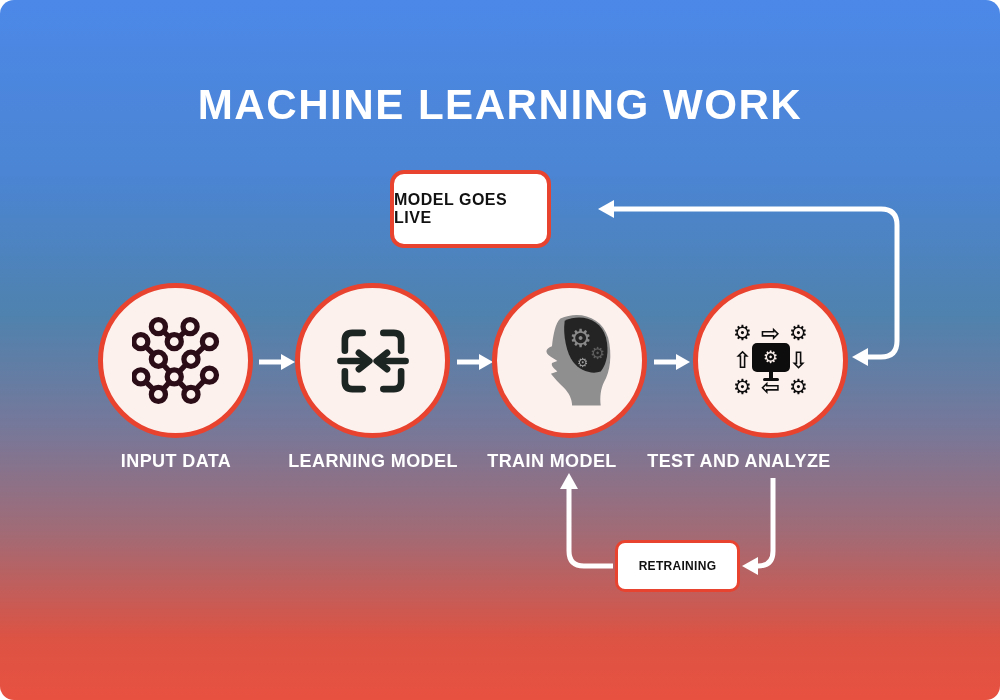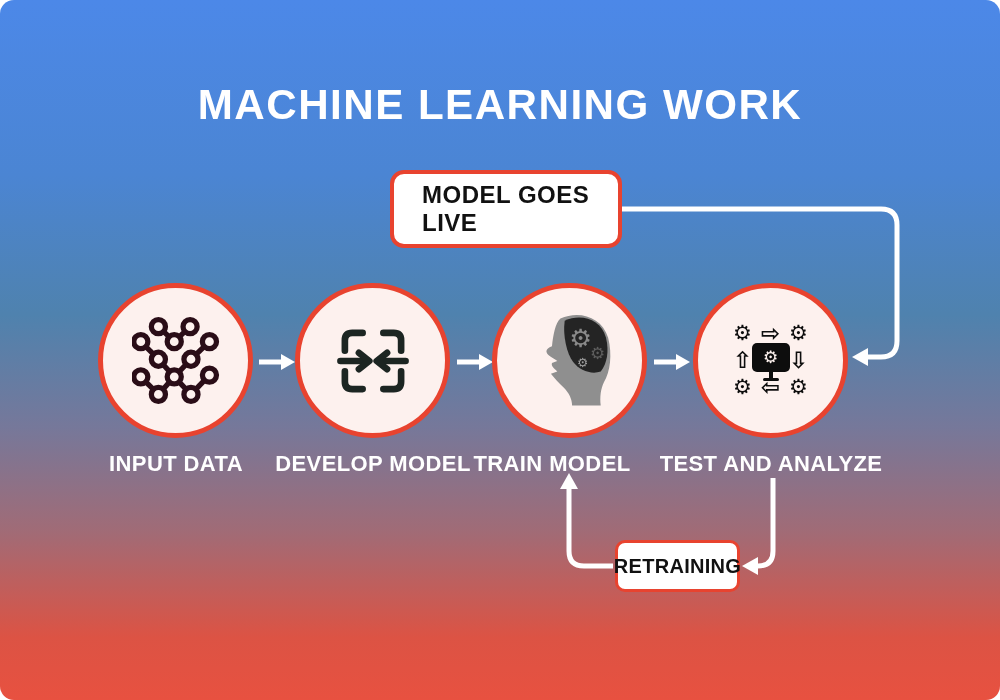--- a/index.html
+++ b/index.html
@@ -18,30 +18,30 @@
   }
   .overlay{position:absolute;left:0;top:0;pointer-events:none;}
   .circle{
     position:absolute;top:283px;width:155px;height:155px;border-radius:50%;
     background:#FDF1EE;border:5px solid #E8432F;box-sizing:border-box;
     display:flex;align-items:center;justify-content:center;
   }
   .c1{left:98px}.c2{left:295px}.c3{left:492px}.c4{left:693px}
   .step-label{
     position:absolute;top:451px;width:230px;text-align:center;color:#ffffff;
-    font-size:22px;font-weight:bold;letter-spacing:.4px;white-space:nowrap;
+    font-size:18px;font-weight:bold;letter-spacing:.4px;white-space:nowrap;
   }
-  .l1{left:61px}.l2{left:258px}.l3{left:437px}.l4{left:656px}
+  .l1{left:61px}.l2{left:258px}.l3{left:437px}.l4{left:624px}
   .callout{
     position:absolute;background:#ffffff;border:4px solid #E8432F;border-radius:14px;
     display:flex;align-items:center;justify-content:center;
     color:#111111;font-weight:bold;box-sizing:border-box;
   }
-  .mgl{left:390px;top:170px;width:232px;height:78px;font-size:24px;letter-spacing:.5px;padding-left:28px;}
-  .ret{left:615px;top:540px;width:125px;height:52px;font-size:20px;border-width:3px;border-radius:10px;letter-spacing:.3px;}
+  .mgl{left:390px;top:170px;width:161px;height:78px;font-size:16px;letter-spacing:.5px;}
+  .ret{left:615px;top:540px;width:125px;height:52px;font-size:12px;border-width:3px;border-radius:10px;letter-spacing:.3px;}
   
   .grid-icon{
     display:grid;grid-template-columns:repeat(3,28px);grid-template-rows:repeat(3,27px);
     align-items:center;justify-items:center;font-family:"DejaVu Sans",sans-serif;color:#0d0d0d;
   }
   .gg{font-size:21px;line-height:1;}
   .ga{font-size:23px;line-height:1;font-weight:bold;}
   .monitor{
     position:relative;width:38px;height:29px;background:#0d0d0d;border-radius:5px;
     display:flex;align-items:center;justify-content:center;margin-bottom:6px;
@@ -157,17 +157,17 @@
         <span class="mg">⚙</span>
       </span>
       <span class="ga">⇩</span>
       <span class="gg">⚙</span>
       <span class="ga">⇦</span>
       <span class="gg">⚙</span>
     </div>
   </div>
 
   <div class="step-label l1">INPUT DATA</div>
-  <div class="step-label l2">DEVELOP MODEL</div>
+  <div class="step-label l2">LEARNING MODEL</div>
   <div class="step-label l3">TRAIN MODEL</div>
   <div class="step-label l4">TEST AND ANALYZE</div>
 
 </div>
 
 </body></html>

